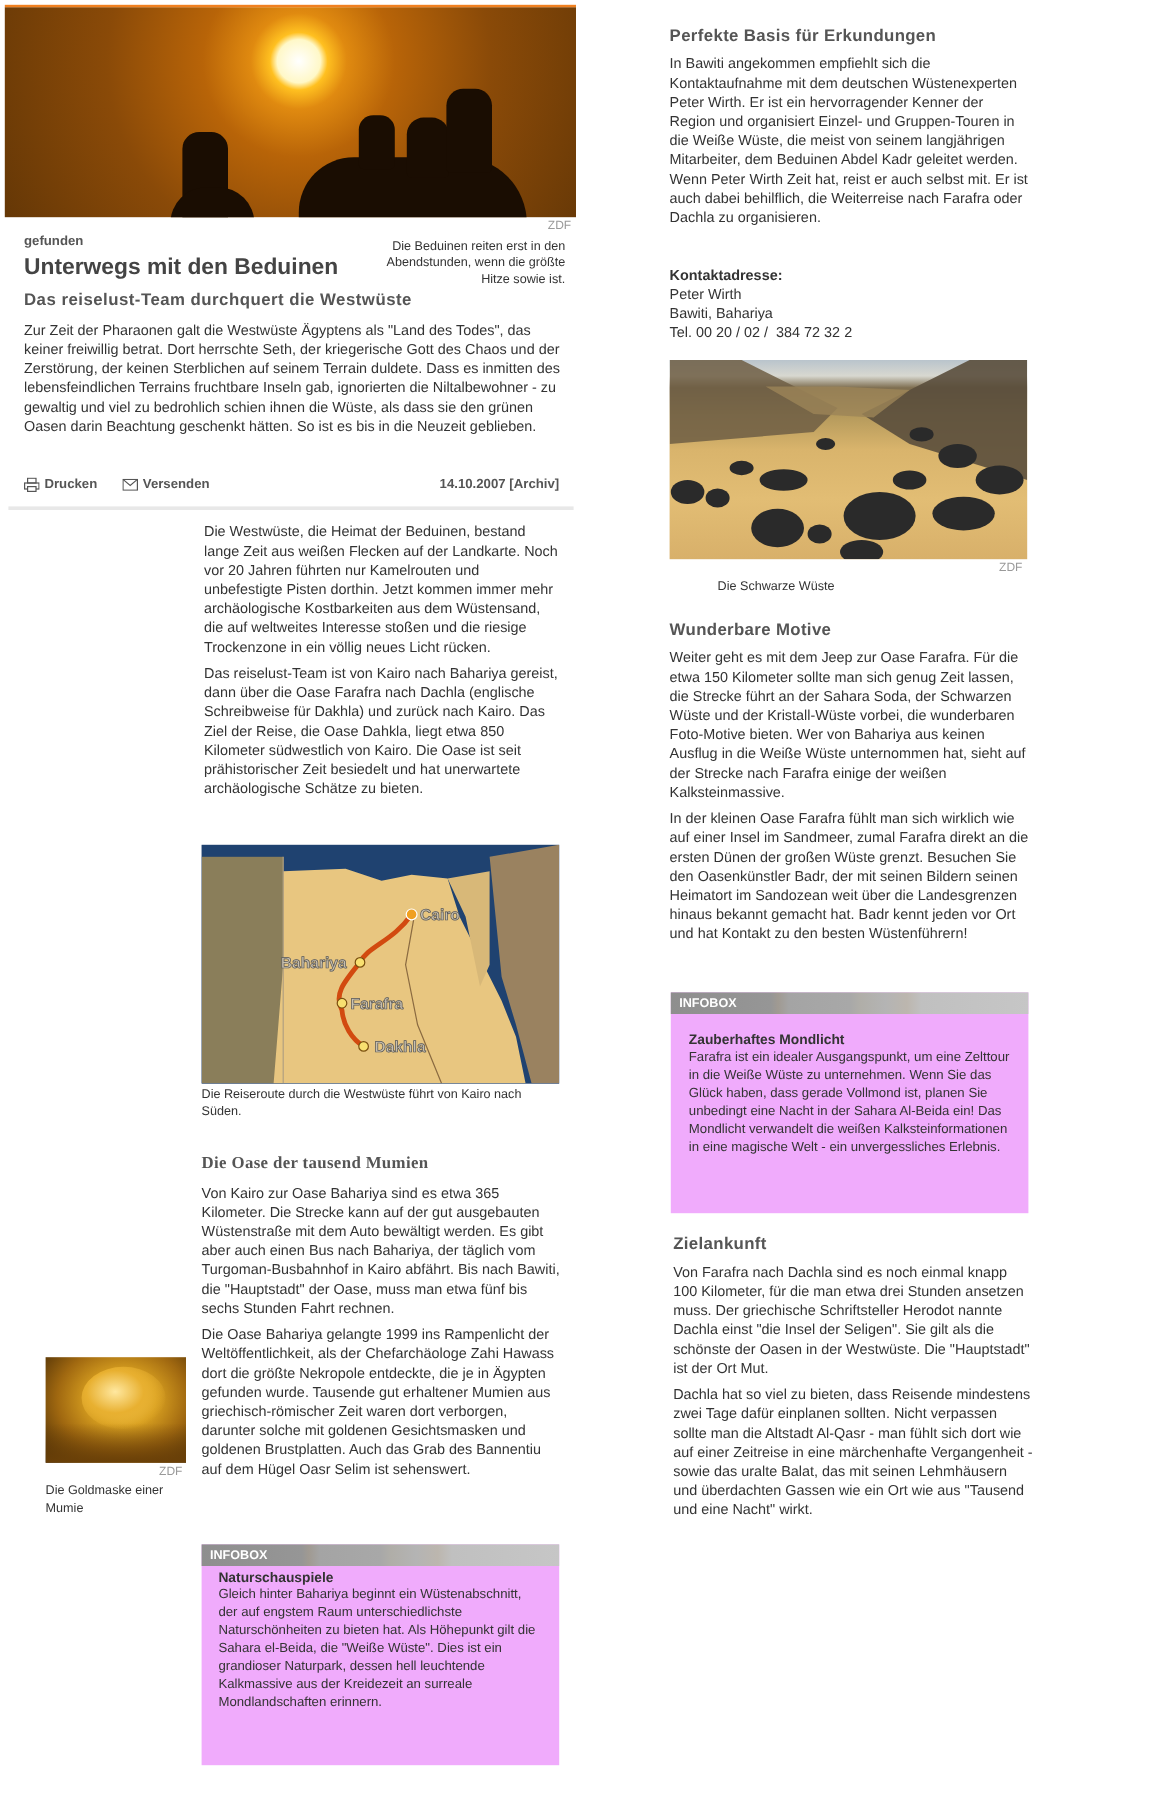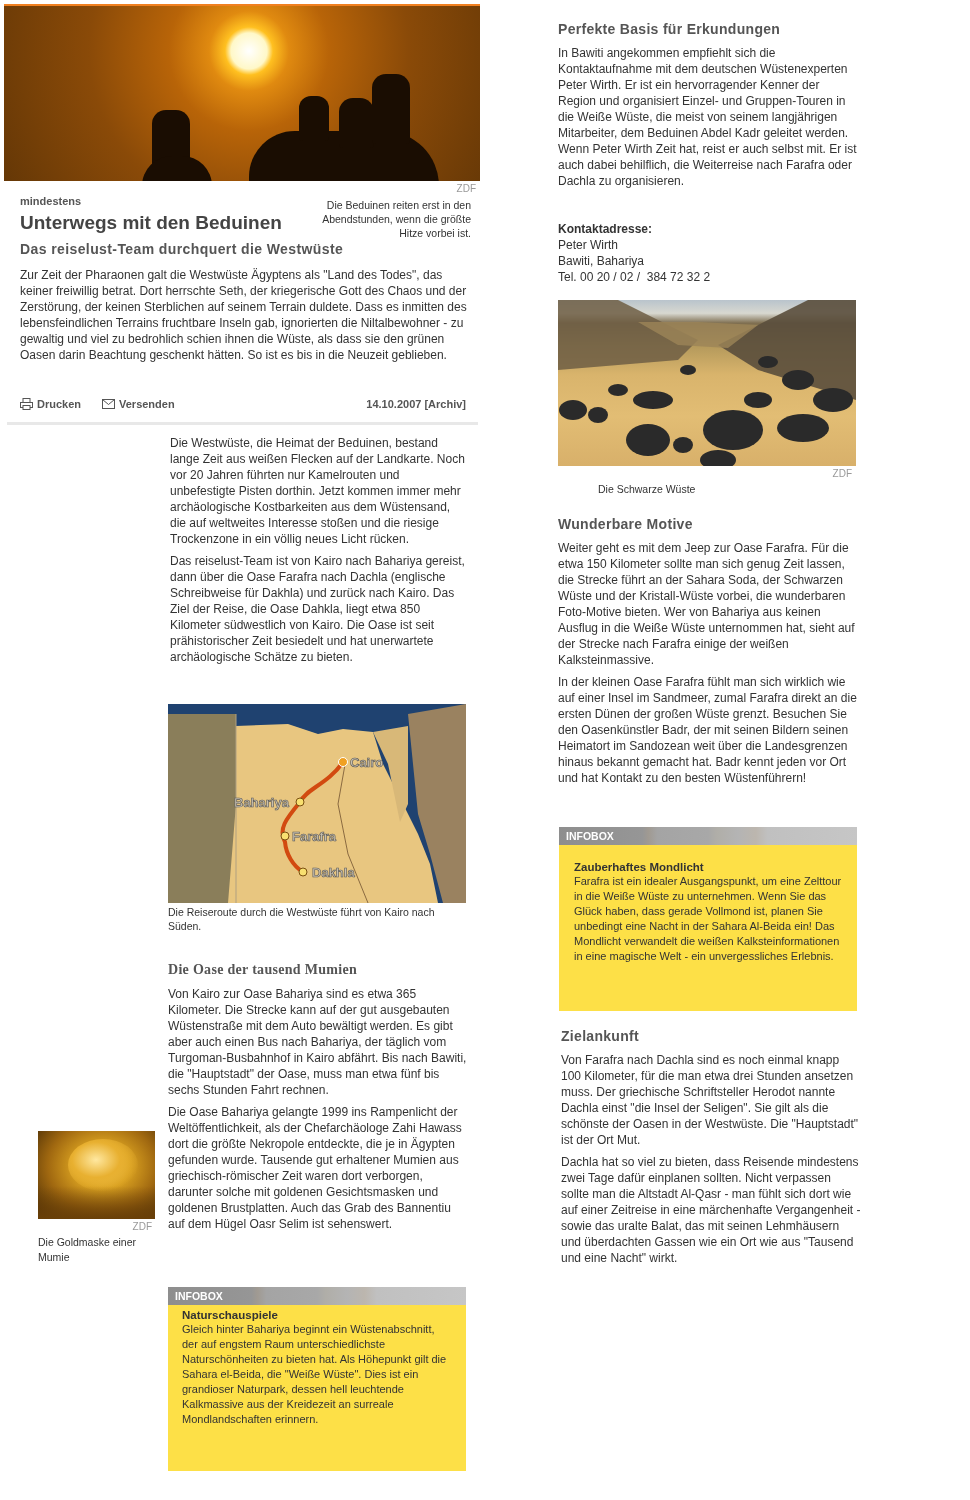--- a/index.html
+++ b/index.html
@@ -25,21 +25,21 @@
 
   
   .blackdesert { left: 558px; top: 300px; width: 298px; height: 166px; overflow: hidden;
     background: linear-gradient(180deg, #b9c4cc 0%, #d8d8d0 8%, #7e6e50 14%, #b59a5c 28%, #d9b46c 45%, #e2bd74 70%, #d8b06a 100%); }
 
   
   .goldmask { left: 38px; top: 1131px; width: 117px; height: 88px; overflow: hidden;
     background: radial-gradient(ellipse at 55% 40%, #f8d060 0%, #d8a020 30%, #a06810 60%, #3a2204 100%); }
 
   
-  .infobox { background: #fde047; }
+  .infobox { background: #f0abfc; }
   .infobox-header { height: 18px; position: relative;
     background: linear-gradient(90deg, #8e8e8e 0%, #969696 28%, #a09a92 30%, #a4a4a4 33%, #a8a8a8 50%, #b0aea8 53%, #b4b4b4 60%, #bcb6ae 66%, #c0c0c0 70%, #c6c6c6 100%); }
   .infobox-header span { position: absolute; left: 7px; top: 3px; font-size: 10.5px; font-weight: bold; color: #ffffff; }
   .infobox-title { font-size: 11.5px; font-weight: bold; color: #333333; margin-bottom: 1px; }
   .infobox-body { font-size: 11px; line-height: 15px; color: #333333; }
 
   .toolbar-link { font-size: 11px; font-weight: bold; color: #555555; display: inline-flex; align-items: center; gap: 4px; cursor: pointer; }
   .divider { background: #e8e8e8; height: 3px; }
   a { color: inherit; text-decoration: none; }
 </style>
@@ -48,23 +48,23 @@
 
 <div class="abs hero">
   <div class="rider" style="left:148px;top:104px;width:38px;height:75px;border-radius:14px 14px 4px 4px;"></div>
   <div class="rider" style="left:138px;top:150px;width:70px;height:30px;border-radius:30px 30px 0 0;"></div>
   <div class="rider" style="left:245px;top:125px;width:190px;height:55px;border-radius:50px 60px 0 0;"></div>
   <div class="rider" style="left:295px;top:90px;width:30px;height:45px;border-radius:12px 12px 4px 4px;"></div>
   <div class="rider" style="left:335px;top:92px;width:35px;height:50px;border-radius:14px 14px 4px 4px;"></div>
   <div class="rider" style="left:368px;top:68px;width:38px;height:70px;border-radius:14px 14px 4px 4px;"></div>
 </div>
 <div class="abs credit" style="left:380px;top:183px;width:96px;">ZDF</div>
-<div class="abs" style="left:310px;top:198px;width:161px;font-size:10.5px;line-height:14px;text-align:right;color:#333;">Die Beduinen reiten erst in den Abendstunden, wenn die größte Hitze vorbei ist.</div>
+<div class="abs" style="left:310px;top:198px;width:161px;font-size:10.5px;line-height:14px;text-align:right;color:#333;">Die Beduinen reiten erst in den Abendstunden, wenn die größte Hitze sowie ist.</div>
 
-<div class="abs" style="left:20px;top:195px;font-size:11px;font-weight:bold;color:#555555;">mindestens</div>
+<div class="abs" style="left:20px;top:195px;font-size:11px;font-weight:bold;color:#555555;">gefunden</div>
 <h1 class="abs" style="left:20px;top:212px;font-size:19px;font-weight:bold;color:#444444;white-space:nowrap;">Unterwegs mit den Beduinen</h1>
 <h2 class="abs" style="left:20px;top:241px;font-size:14px;font-weight:bold;color:#555555;letter-spacing:0.4px;white-space:nowrap;">Das reiselust-Team durchquert die Westwüste</h2>
 <p class="abs body-text" style="left:20px;top:267px;width:456px;">Zur Zeit der Pharaonen galt die Westwüste Ägyptens als "Land des Todes", das keiner freiwillig betrat. Dort herrschte Seth, der kriegerische Gott des Chaos und der Zerstörung, der keinen Sterblichen auf seinem Terrain duldete. Dass es inmitten des lebensfeindlichen Terrains fruchtbare Inseln gab, ignorierten die Niltalbewohner - zu gewaltig und viel zu bedrohlich schien ihnen die Wüste, als dass sie den grünen Oasen darin Beachtung geschenkt hätten. So ist es bis in die Neuzeit geblieben.</p>
 
 <div class="abs" style="left:20px;top:398px;width:446px;height:16px;">
   <a class="toolbar-link" style="position:absolute;left:0;top:0;">
     <svg width="13" height="12" viewBox="0 0 13 12">
         <rect x="3" y="0.5" width="7" height="4" fill="none" stroke="#555" stroke-width="1"></rect>
         <rect x="0.5" y="4.5" width="12" height="5" fill="none" stroke="#555" stroke-width="1"></rect>
         <rect x="3" y="7.5" width="7" height="4" fill="#fff" stroke="#555" stroke-width="1"></rect>

